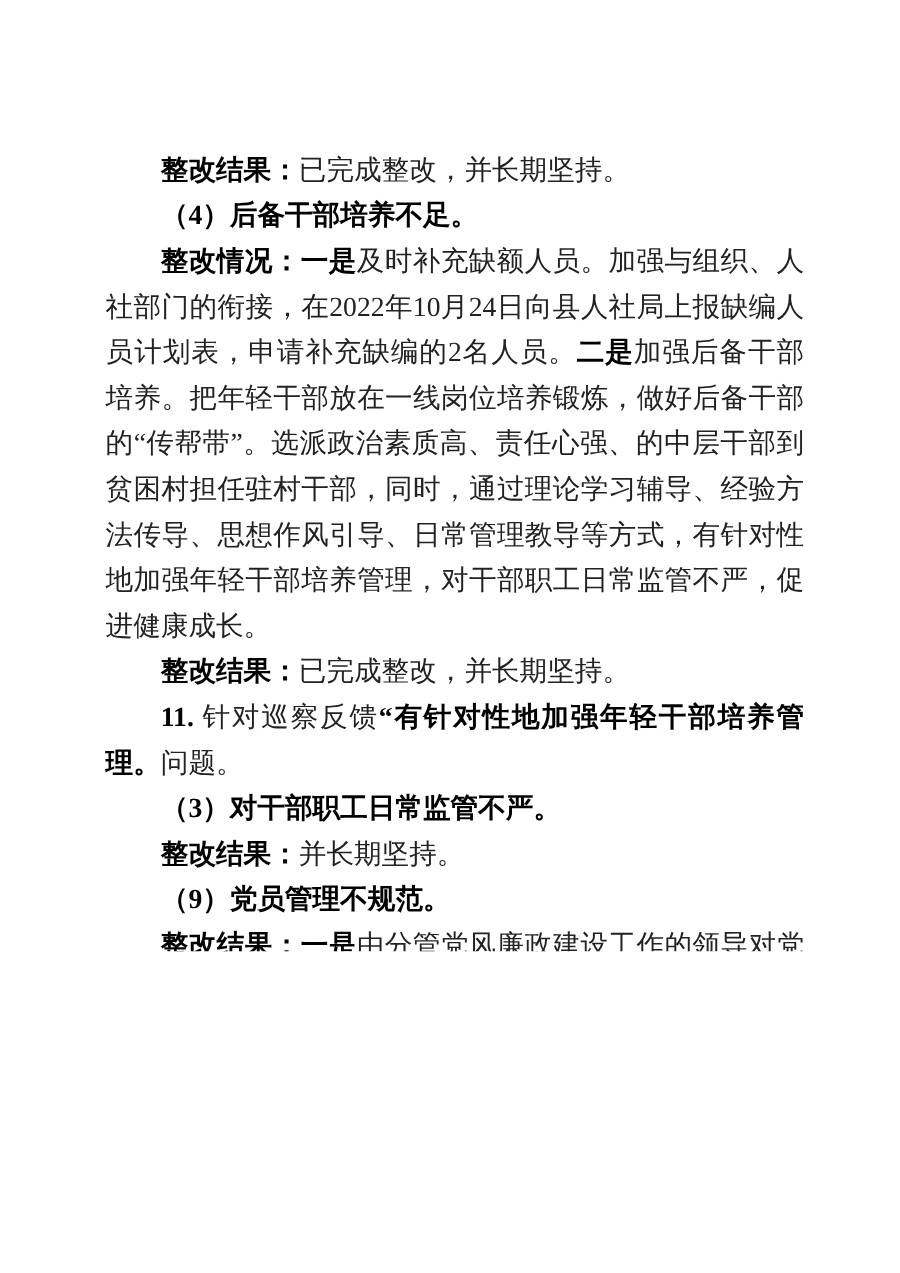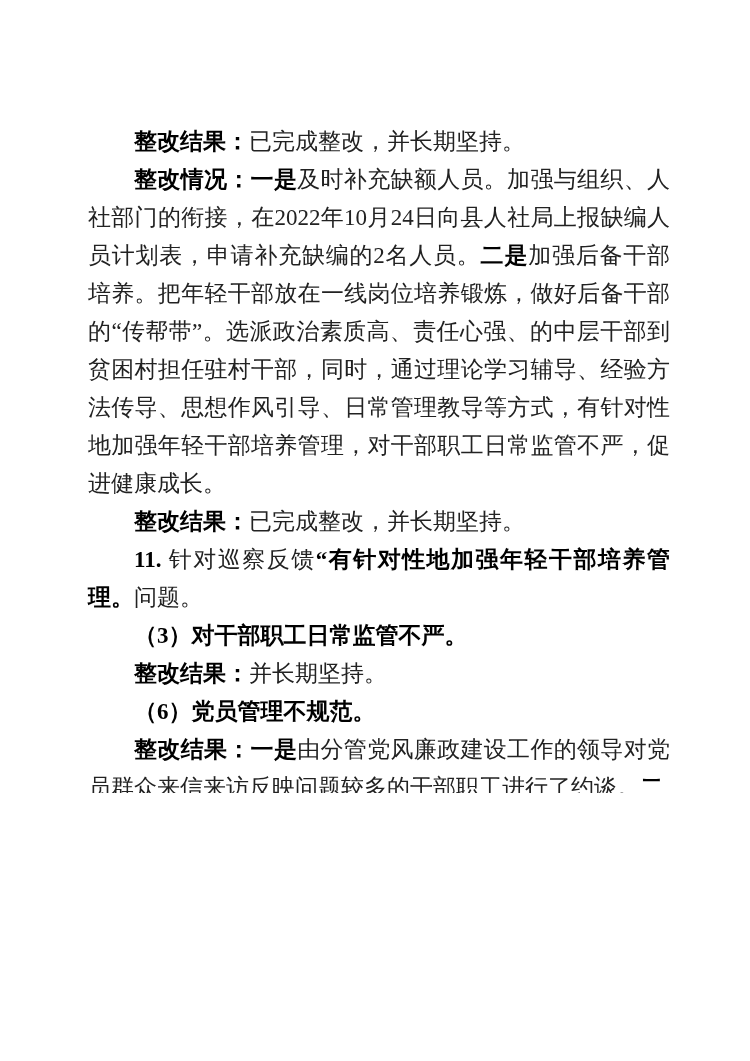--- a/index.html
+++ b/index.html
@@ -47,33 +47,34 @@
 </style>
 </head>
 <body>
 
 <div class="page">
 
   <div class="body-text">
 
     <p class="para"><b>整改结果：</b><span>已完成整改，并长期坚持。</span></p>
 
+    <p class="para"><b>（4）后备干部培养不足。</b></p>
 
     <p class="para"><b>整改情况：</b><b>一是</b><span>及时补充缺额人员。加强与组织、人社部门的衔接，在2022年10月24日向县人社局上报缺编人员计划表，申请补充缺编的2名人员。</span><b>二是</b><span>加强后备干部培养。把年轻干部放在一线岗位培养锻炼，做好后备干部的“传帮带”。选派政治素质高、责任心强、的中层干部到贫困村担任驻村干部，同时，通过理论学习辅导、经验方法传导、思想作风引导、日常管理教导等方式，有针对性地加强年轻干部培养管理，对干部职工日常监管不严，促进健康成长。</span></p>
 
     <p class="para"><b>整改结果：</b><span>已完成整改，并长期坚持。</span></p>
 
     <p class="para"><b>11. </b><span>针对巡察反馈</span><b>“有针对性地加强年轻干部培养管理。</b><span>问题。</span></p>
 
     <p class="para"><b>（3）对干部职工日常监管不严。</b></p>
 
 
     <p class="para"><b>整改结果：</b><span>并长期坚持。</span></p>
 
-    <p class="para"><b>（6）党员管理不规范。</b></p>
+    <p class="para"><b>（9）党员管理不规范。</b></p>
 
     <p class="para"><b>整改结果：</b><b>一是</b><span>由分管党风廉政建设工作的领导对党员群众来信来访反映问题较多的干部职工进行了约谈。</span><b>二</b></p>
 
   </div>
 
   <div class="page-footer"><span>– 16 –</span></div>
 
 </div>
 
 </body></html>

